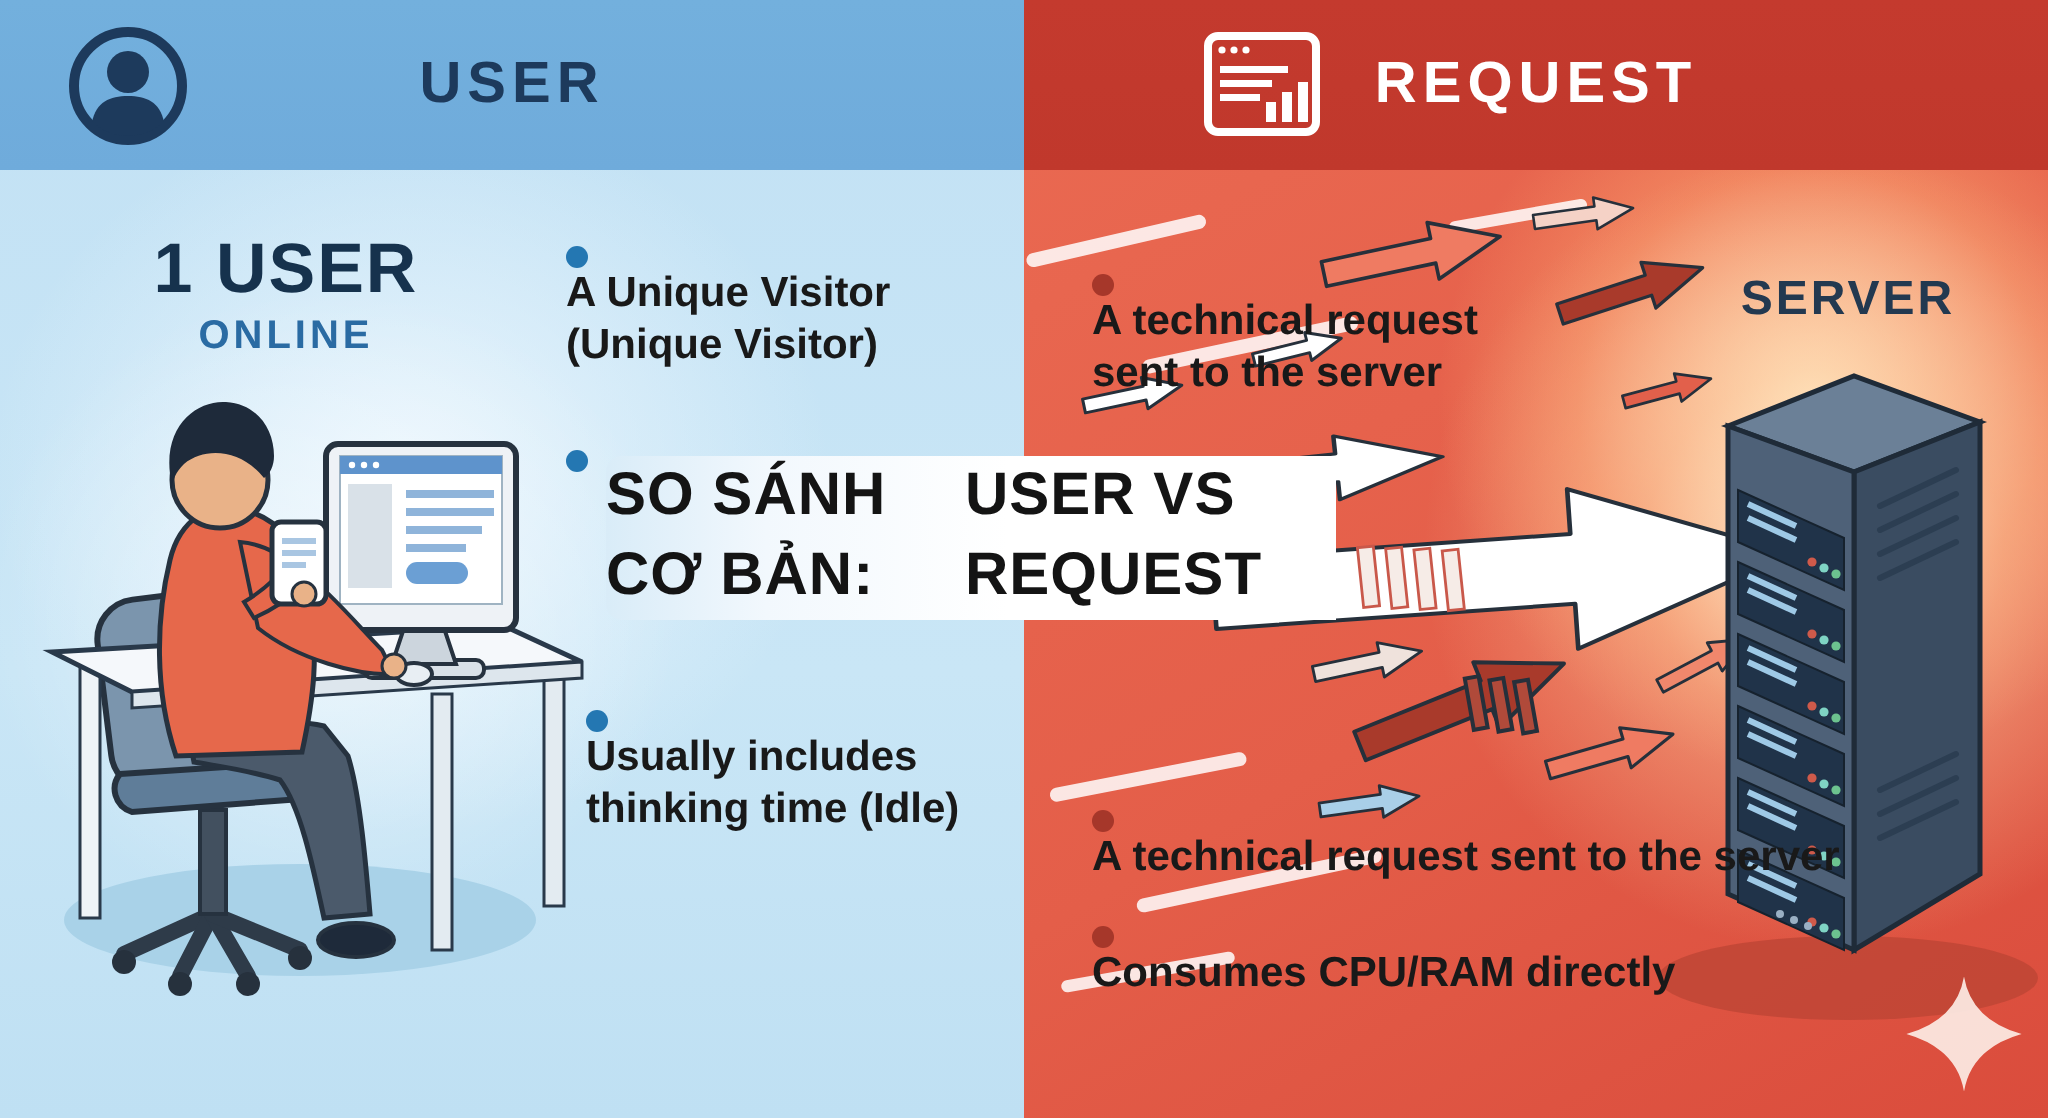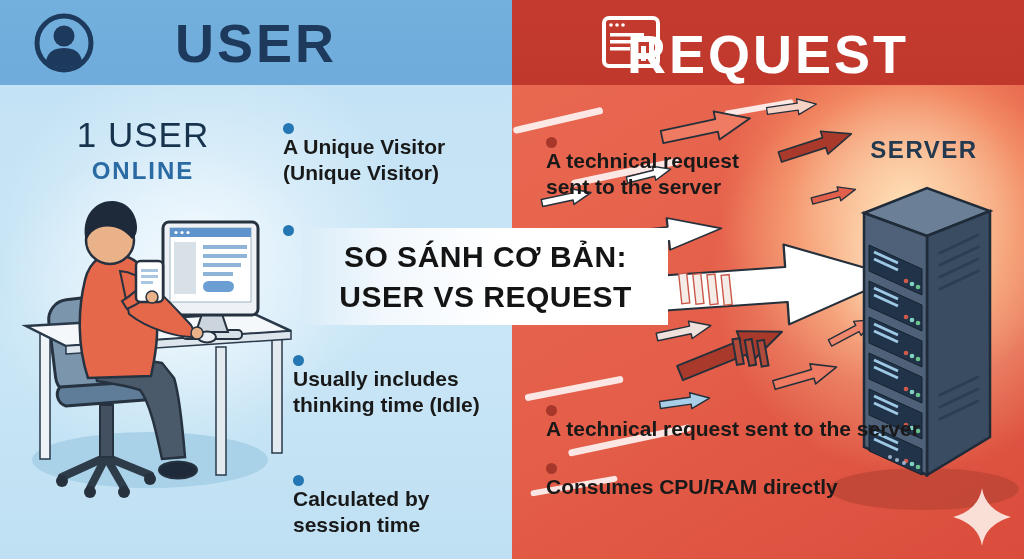--- a/index.html
+++ b/index.html
@@ -9,51 +9,51 @@
   .panel{position:absolute;top:0;bottom:0;width:512px;}
   .panel.user{left:0;background:
       radial-gradient(ellipse 300px 260px at 40% 42%, #e9f5fd 0%, rgba(233,245,253,0) 70%),
       linear-gradient(180deg,#c2e1f4 0%,#c9e6f6 60%,#bfe0f3 100%);}
   .panel.request{left:512px;background:
       radial-gradient(circle 260px at 77% 36%, rgba(255,236,200,.95) 0%, rgba(250,160,110,.55) 45%, rgba(250,160,110,0) 72%),
       linear-gradient(150deg,#ea6a52 0%,#e45e49 55%,#da4c3c 100%);}
   .header{position:absolute;top:0;height:85px;width:512px;display:flex;
           align-items:center;justify-content:center;z-index:3;}
   .header.user-h{left:0;background:linear-gradient(180deg,#73b0dd,#6fabdb);}
-  .header.request-h{left:512px;background:linear-gradient(180deg,#c43a2e,#c0382c);align-items:flex-end;}
-  .header .title{font-size:54px;font-weight:bold;letter-spacing:3px;}
+  .header.request-h{left:512px;background:linear-gradient(180deg,#c43a2e,#c0382c);}
+  .header .title{font-size:29px;font-weight:bold;letter-spacing:3px;}
   .header.user-h .title{color:#1d3a5c;}
   .header.request-h .title{color:#ffffff;}
   .hicon{position:absolute;top:11px;}
   .hicon.user-i{left:32px;}
   .hicon.request-i{left:88px;top:14px;}
   
   .stat{position:absolute;left:43px;top:115px;width:200px;text-align:center;z-index:3;}
-  .stat .v{font-size:35px;font-weight:normal;color:#16324d;letter-spacing:1px;}
-  .stat .s{font-size:24px;font-weight:bold;color:#2a6ba3;letter-spacing:2px;margin-top:2px;}
+  .stat .v{font-size:35px;font-weight:bold;color:#16324d;letter-spacing:1px;}
+  .stat .s{font-size:20px;font-weight:bold;color:#2a6ba3;letter-spacing:2px;margin-top:2px;}
   
   ul.blist{list-style:none;margin:0;padding:0;position:absolute;z-index:3;}
   ul.blist li{display:flex;align-items:flex-start;font-size:21px;font-weight:bold;
               color:#191919;line-height:1.22;flex-direction:column;}
   ul.blist li .dot{flex:0 0 auto;width:11px;height:11px;border-radius:50%;margin:7px 12px 0 0;}
   ul.blist li .txt{white-space:pre-line;}
   .blue-dot{background:#2477b2;}
   .red-dot{background:#a6372a;}
   .list-top-left{left:283px;top:116px;width:225px;}
   .list-top-left li{margin-bottom:33px;}
   .list-bot-left{left:283px;top:348px;width:225px;}
   .list-bot-left li{margin-bottom:51px;margin-left:10px;}
   .list-top-right{left:546px;top:130px;width:235px;}
   .list-bot-right{left:546px;top:398px;width:475px;}
   .list-bot-right li{margin-bottom:14.5px;}
   
-  .banner{position:absolute;left:303px;top:228px;width:365px;height:97px;z-index:2;
+  .banner{position:absolute;left:303px;top:228px;width:365px;height:82px;z-index:2;
           border-radius:8px 0 0 8px;
           background:linear-gradient(90deg,#d9ecf8 0%,#f2f8fd 22%,#ffffff 55%);
-          display:flex;flex-direction:column;align-items:center;justify-content:center;}
+          display:flex;flex-direction:row;align-items:flex-start;justify-content:center;}
   .banner .l{font-size:30px;font-weight:bold;color:#141414;letter-spacing:.5px;line-height:1.32;}
   
   .server-label{position:absolute;left:858px;top:136px;width:132px;text-align:center;
                 font-size:24px;font-weight:bold;color:#233950;letter-spacing:1.5px;z-index:3;}
   
   .scene,.arrows{position:absolute;top:85px;width:512px;height:474px;z-index:1;}
   .scene{left:0;} .arrows{left:512px;}
   .sparkle{position:absolute;left:952px;top:487px;z-index:3;}
 </style>
 </head>
@@ -297,25 +297,20 @@
       <span class="dot blue-dot"></span>
     </li>
   </ul>
 
   <ul class="blist list-bot-left">
     <li>
       <span class="dot blue-dot"></span>
       <span class="txt">Usually includes
 thinking time (Idle)</span>
     </li>
-    <li>
-      <span class="dot blue-dot"></span>
-      <span class="txt">Calculated by
-session time</span>
-    </li>
   </ul>
 
   <ul class="blist list-top-right">
     <li>
       <span class="dot red-dot"></span>
       <span class="txt">A technical request
 sent to the server</span>
     </li>
   </ul>
 

